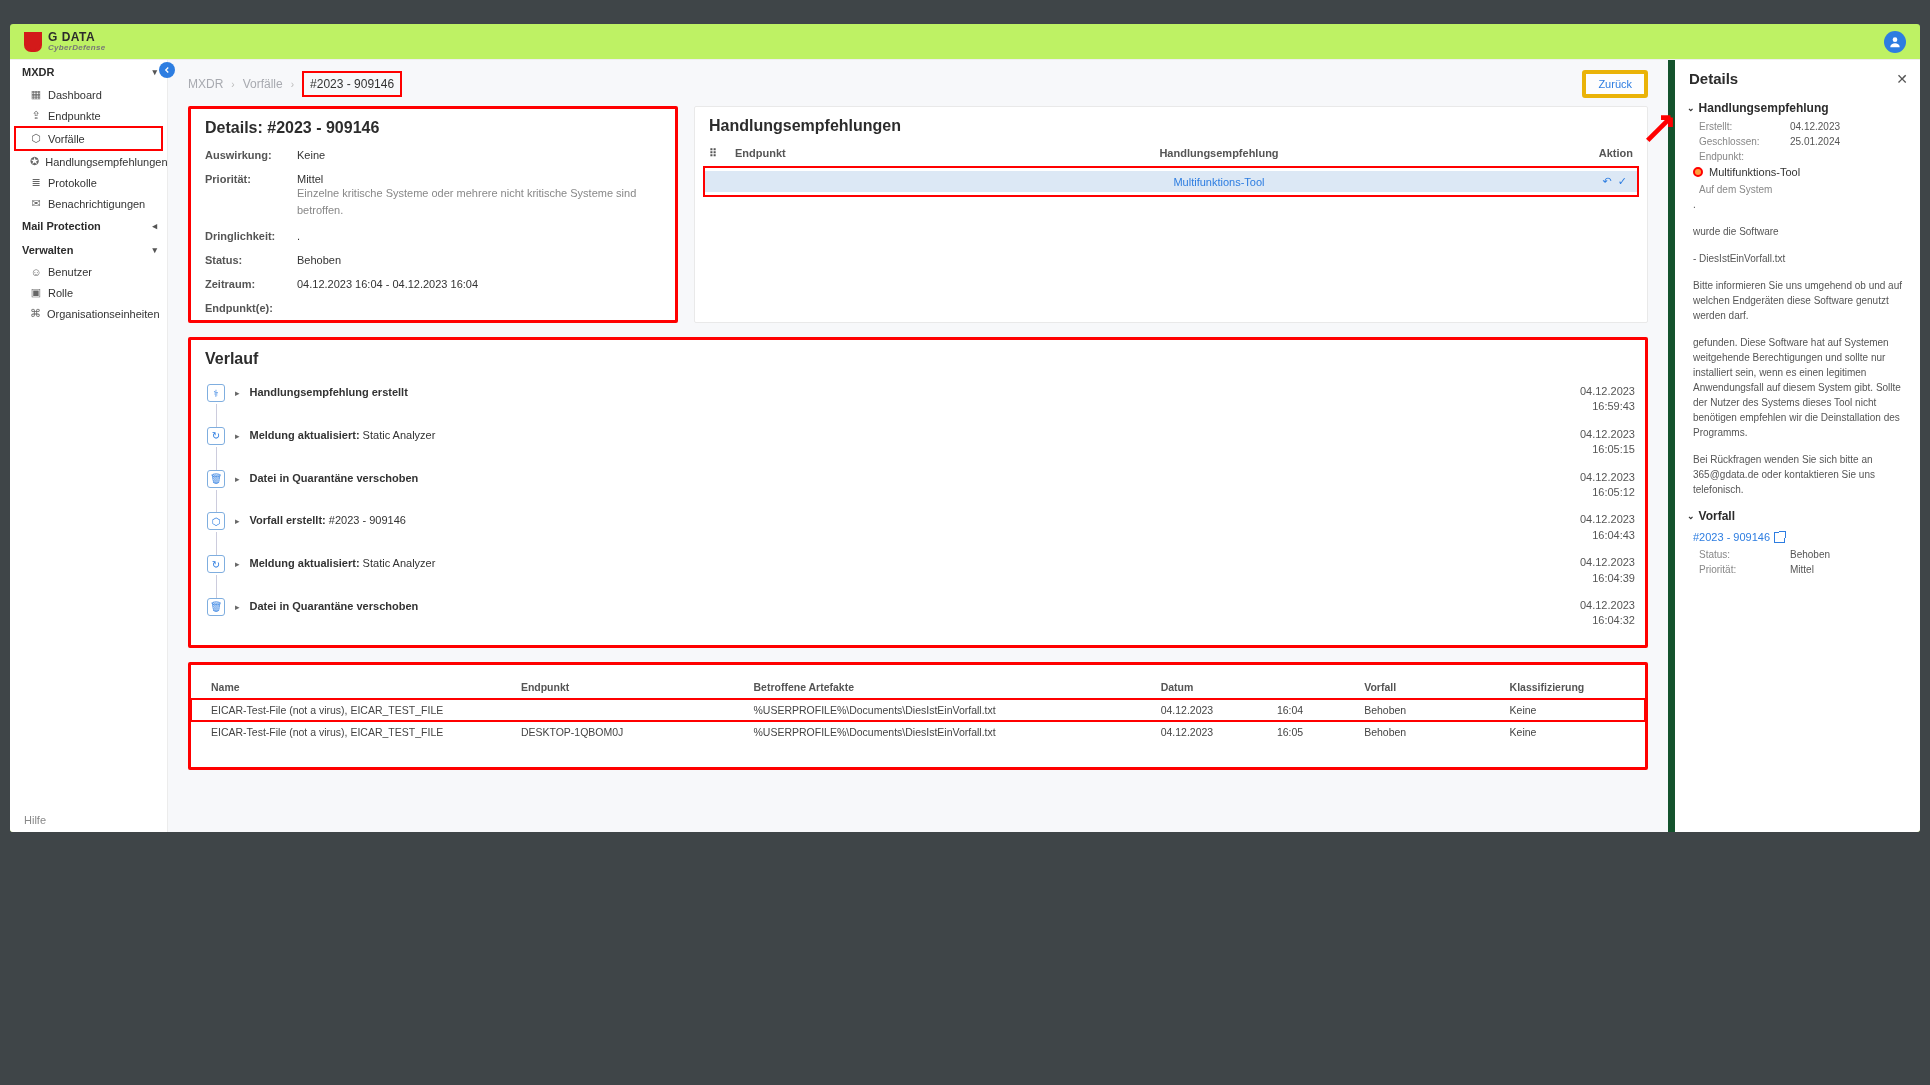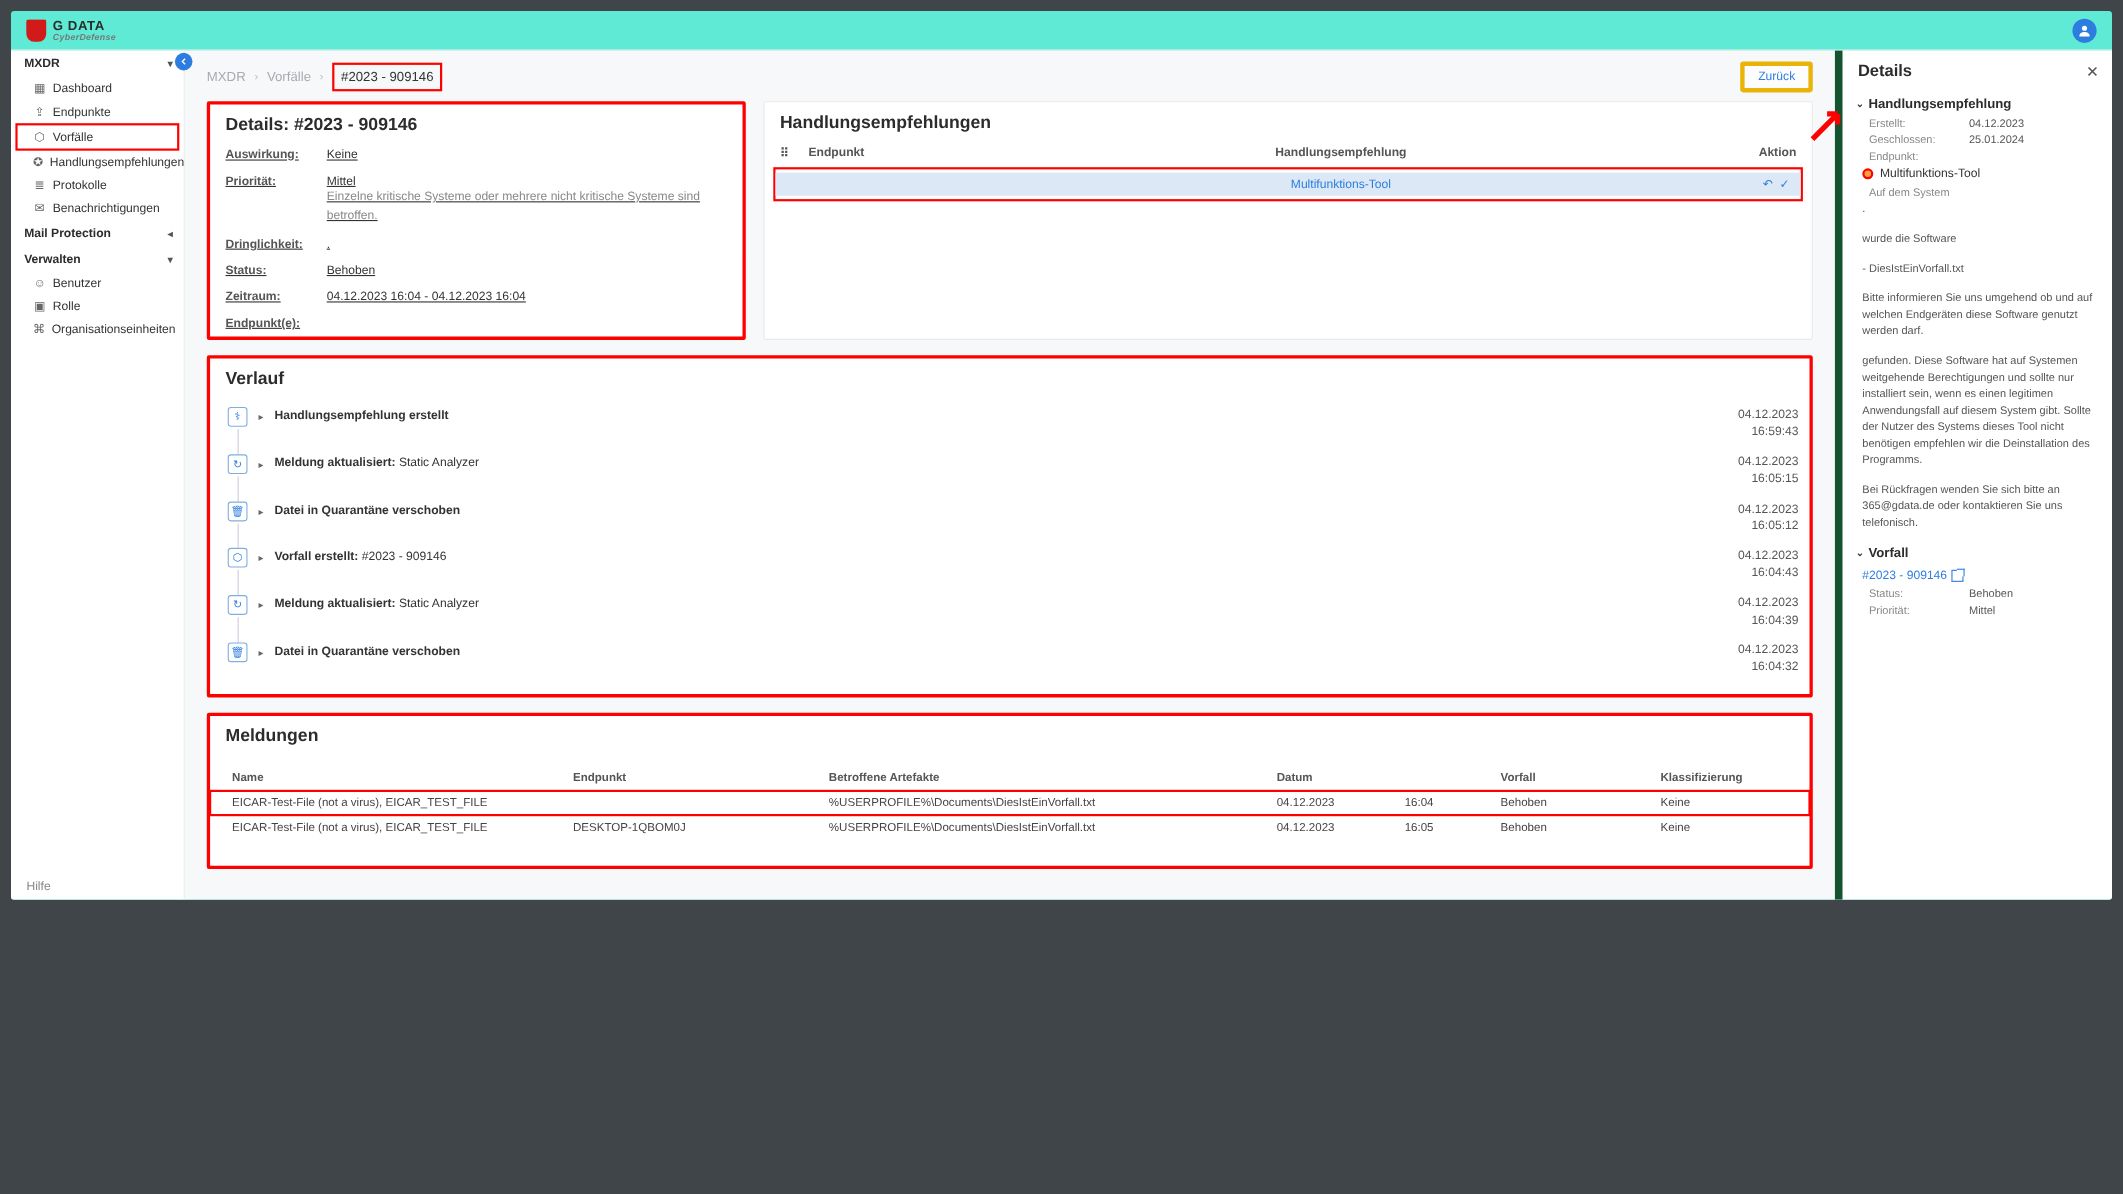--- a/index.html
+++ b/index.html
@@ -4,27 +4,28 @@
 <style>
   * { box-sizing: border-box; margin: 0; padding: 0; }
   body {
     font-family: -apple-system, Segoe UI, Arial, sans-serif;
     background: #3f4548;
     padding: 10px;
     font-size: 12px;
     color: #333;
   }
   .app {
-    background: #5eead4;
+    background: #bef264;
     border-radius: 3px;
     height: 808px;
     display: flex;
     flex-direction: column;
     position: relative;
     overflow: hidden;
+    margin-top: 14px;
   }
   .top-bar {
     display: flex;
     align-items: center;
     padding: 6px 14px;
     border-bottom: 1px solid #eee;
     height: 36px;
   }
   .logo-area { display: flex; align-items: center; gap: 6px; }
   .shield { width: 18px; height: 20px; background: #d31a1a; border-radius: 2px 2px 7px 7px; position: relative; }
@@ -73,21 +74,21 @@
   .bc-item{font-size:12px;color:#a8aab0;cursor:pointer;}
   .bc-sep{color:#bbb;font-size:10px;}
   .bc-current{color:#333;}
   .bc-highlight{border:2px solid red;padding:4px 6px;}
   .btn-back{margin-left:auto;padding:4px 12px;font-size:11px;color:#2d7de1;border:4px solid #eab308;background:#fdfdfd;border-radius:3px;cursor:pointer;text-align:center;}
   .panels-row{display:flex;gap:16px;padding:0 16px;}
   .card{background:#fff;border:1px solid #e9e9e9;border-radius:2px;padding:0;}
   .card.red-box{border:3px solid red;}
   .card-title{font-size:16px;font-weight:600;color:#2c2c2c;padding:10px 14px 6px 14px;}
   .details-card{flex:0 0 490px;}
-  .kv{display:flex;padding:6px 14px;font-size:11px;text-decoration:underline;}
+  .kv{display:flex;padding:6px 14px;font-size:11px;}
   .kv .k{width:92px;font-weight:700;color:#555;}
   .kv .v{flex:1;color:#333;}
   .kv .vsub{color:#888;font-size:11px;line-height:1.5;}
   .rec-card{flex:1;}
   .rec-table-head{display:flex;padding:6px 14px;font-size:11px;font-weight:700;color:#555;}
   .rec-col-icon{width:26px;}
   .rec-col-endpoint{width:130px;}
   .rec-col-rec{flex:1;text-align:center;}
   .rec-col-action{width:60px;text-align:right;}
   .rec-row-box{margin:0 8px;border:2px solid red;padding:3px 0;}
@@ -318,21 +319,20 @@
               <div class="tl-row">
                 <span class="tl-icon">🗑</span>
     <span class="tl-caret">▸</span>
     <span class="tl-text"><b>Datei in Quarantäne verschoben</b> </span>
     <span class="tl-date">04.12.2023<br>16:04:32</span>
     </div>
             </div>
       </div>
 
       <div class="card meld-card red-box" style="padding-bottom:24px;">
-        <div class="card-title">Meldungen</div>
         <table class="meld-table" style="margin-top:10px;">
           <thead>
             <tr>
               <th style="width:22%;padding-left:20px;">Name</th>
               <th style="width:16%;">Endpunkt</th>
               <th style="width:28%;">Betroffene Artefakte</th>
               <th style="width:8%;">Datum</th>
               <th style="width:6%;"></th>
               <th style="width:10%;">Vorfall</th>
               <th style="width:10%;">Klassifizierung</th>

